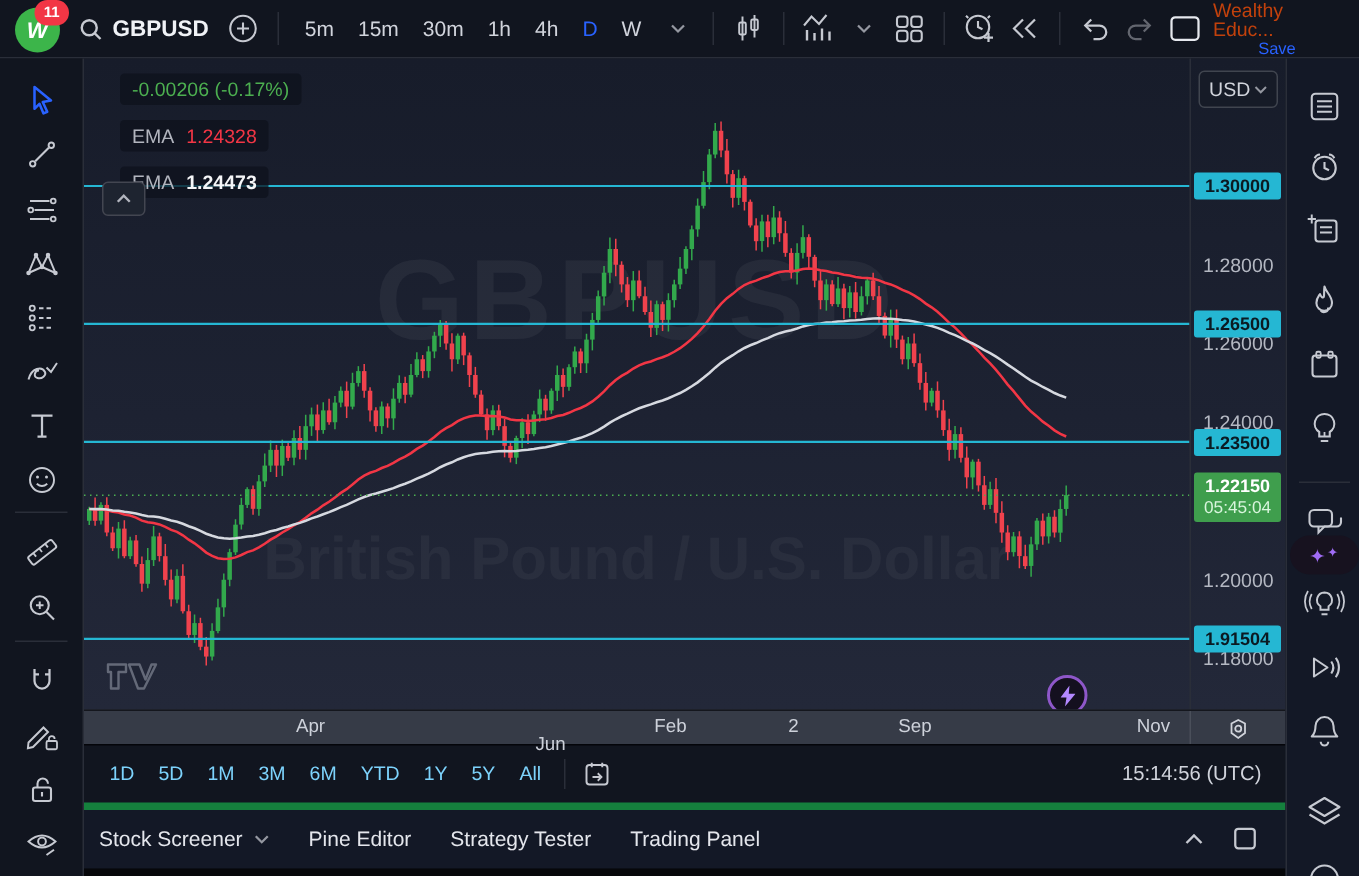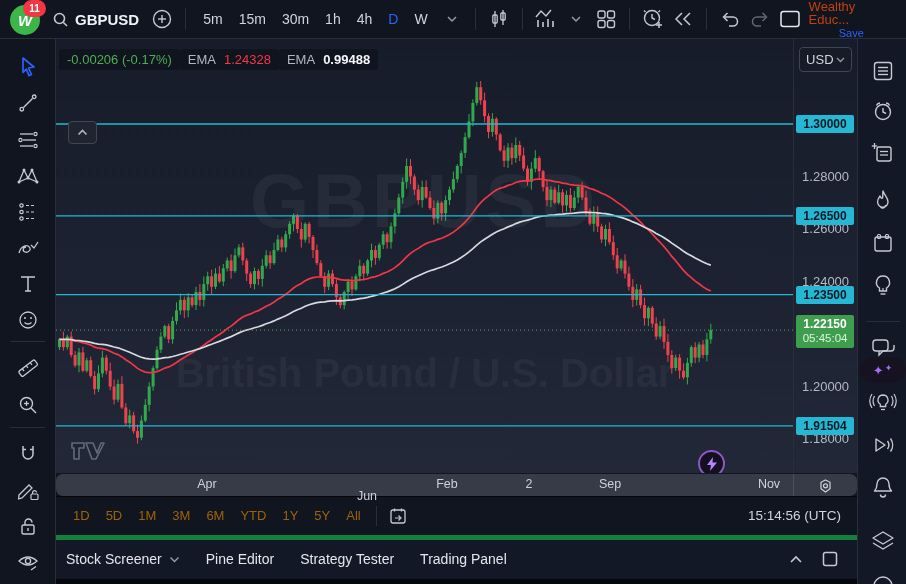--- a/index.html
+++ b/index.html
@@ -37,21 +37,21 @@
   .hdiv{position:absolute;left:10px;width:35px;height:1px;background:#2a2e39;}
   .center{width:801px;display:flex;flex-direction:column;flex:0 0 auto;}
   .chart-row{height:440px;display:flex;position:relative;
              background:linear-gradient(180deg,#171c2a 0%,#1d2232 55%,#232839 100%);}
   .chart-pane{width:738px;position:relative;overflow:hidden;}
   .chart-pane svg.plot{position:absolute;left:0;top:0;}
   .watermark{position:absolute;left:0;right:0;text-align:center;color:rgba(255,255,255,0.05);
              pointer-events:none;font-weight:bold;}
   .wm1{top:118px;font-size:76px;letter-spacing:4px;}
   .wm2{top:288px;font-size:40px;font-weight:bold;color:rgba(255,255,255,0.045);margin-top:24px;}
-  .legend{position:absolute;left:3px;top:10px;display:flex;gap:0;font-size:13px;}
+  .legend{position:absolute;left:24px;top:10px;display:flex;flex-direction:column;gap:10px;font-size:13px;}
   .legend .chip{background:rgba(14,18,28,0.75);padding:3px 8px;border-radius:3px;width:max-content;
                 display:flex;gap:8px;align-items:center;}
   .chg{color:#4caf50;}
   .ema-lab{color:#b2b5be;}
   .ema-val-fast{color:#f23645;}
   .ema-val-slow{color:#f5f6f8;font-weight:bold;}
   .collapse-btn{position:absolute;left:12px;top:82px;width:27px;height:21px;background:#1e2430;
                 border:1px solid #434651;border-radius:4px;color:#b2b5be;display:flex;
                 align-items:center;justify-content:center;cursor:pointer;}
   .tv-logo{position:absolute;left:14px;top:400px;opacity:.55;cursor:pointer;}
@@ -62,27 +62,27 @@
   .usd-box{position:absolute;left:5px;top:8px;right:5px;height:23px;border:1px solid #40454f;
            border-radius:4px;display:flex;align-items:center;justify-content:space-between;
            padding:0 6px;font-size:13px;color:#d1d4dc;cursor:pointer;background:#161b27;}
   .ptick{position:absolute;left:8px;height:16px;line-height:16px;color:#b4b8c2;font-size:13px;}
   .plabel{position:absolute;left:2px;right:3px;height:18px;line-height:18px;border-radius:2px;
           text-align:center;font-size:12px;font-weight:bold;}
   .plabel.cyan{background:#25b7d3;color:#0b1a22;}
   .plabel.cur{height:31px;line-height:14px;padding-top:2px;background:#3f9e4d;color:#fff;}
   .plabel.cur .cd{font-weight:normal;font-size:11.5px;color:#d9f5dd;}
   .time-strip{height:22px;background:#363b47;position:relative;border-top:1px solid #14161d;
-              font-size:12.5px;color:#cdd1da;border-radius:7px;}
+              font-size:12.5px;color:#cdd1da;}
   .tlabel{position:absolute;top:3px;transform:translateX(-50%);cursor:default;}
   .axis-corner{position:absolute;right:0;top:0;width:63px;height:100%;border-left:1px solid #4a4f5a;
                display:flex;align-items:center;justify-content:center;cursor:pointer;}
   .range-bar{height:38px;display:flex;align-items:center;background:#11151f;font-size:13px;
              border-top:1px solid #04050a;padding:0 10px;}
-  .range-item{padding:4px 7px;color:#a16207;cursor:pointer;border-radius:4px;}
+  .range-item{padding:4px 7px;color:#7dd3fc;cursor:pointer;border-radius:4px;}
   .range-sep{width:1px;height:20px;background:#2a2e39;margin:0 8px;}
   .clock{margin-left:auto;padding-right:6px;font-size:13.5px;color:#d1d4dc;cursor:pointer;}
   .bottom-panel{height:40px;display:flex;align-items:center;background:#131826;
                 border-top:5px solid #15803d;font-size:14px;padding:0 10px;gap:26px;}
   .bp-item{display:flex;align-items:center;gap:7px;color:#e4e6ec;cursor:pointer;}
   .bp-right{margin-left:auto;display:flex;align-items:center;gap:18px;padding-right:8px;}
   .black-strip{height:6px;background:#06070a;}
   .rtool{width:50px;position:relative;background:#131826;border-left:1px solid #2a2e39;flex:0 0 auto;}
   .rtool-btn{position:absolute;left:50%;transform:translateX(-50%);width:34px;height:32px;
              display:flex;align-items:center;justify-content:center;cursor:pointer;border-radius:4px;}
@@ -672,21 +672,21 @@
           <div class="legend">
             <div class="chip">
                 <span class="chg">-0.00206 (-0.17%)</span>
               </div>
             <div class="chip">
               <span class="ema-lab">EMA</span>
               <span class="ema-val-fast">1.24328</span>
             </div>
             <div class="chip">
               <span class="ema-lab">EMA</span>
-              <span class="ema-val-slow">0.99488</span>
+              <span class="ema-val-slow">1.24473</span>
             </div>
           </div>
           <div class="collapse-btn">
             <svg class="ic" width="11" height="7" viewBox="0 0 11 7">
                 <polyline points="1.5,5.5 5.5,1.5 9.5,5.5" fill="none" stroke="#b2b5be" stroke-width="1.6"></polyline>
               </svg>
           </div>
           <div class="tv-logo">
             <svg class="ic" width="36" height="24" viewBox="0 0 36 24">
                 <path d="M2 4 H14 V9 H9 V20 H4 V9 H2 Z" fill="#1d2232" stroke="#9aa0ad" stroke-width="1.6" stroke-linejoin="round"></path>

